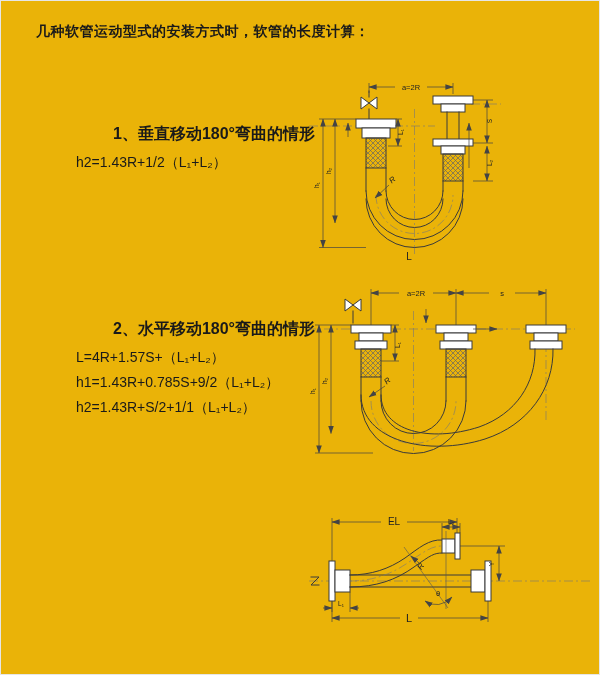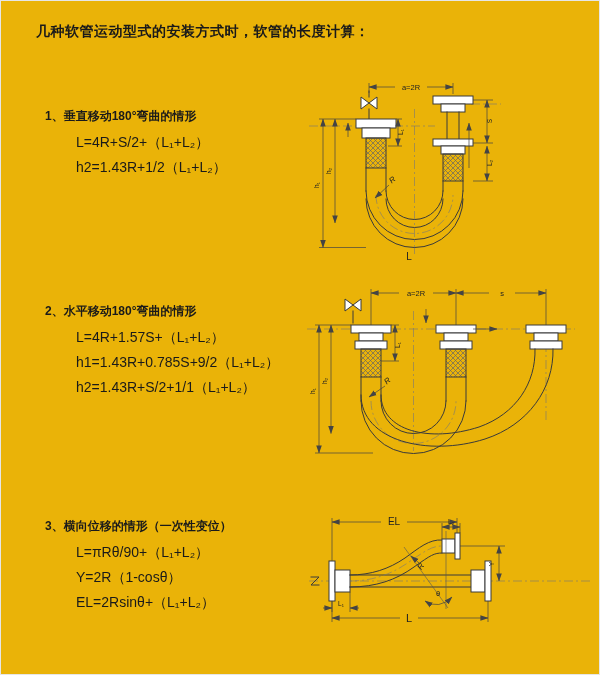--- a/index.html
+++ b/index.html
@@ -14,21 +14,21 @@
     border:1px solid #e6e6e6; box-sizing:border-box;
   }
   .title {
     position:absolute; left:35px; top:22px;
     font-size:14px; font-weight:bold; letter-spacing:.5px; white-space:nowrap;
   }
   .sec { position:absolute; left:44px; width:270px; }
   #sec1 { top:107px; }
   #sec2 { top:302px; }
   #sec3 { top:517px; }
-  .sec-heading { font-size:12px; font-weight:bold; margin:0 0 9px 0; white-space:nowrap; }
+  .sec-heading { font-size:16px; font-weight:bold; margin:16px 0 9px 0; white-space:nowrap;text-align:right; }
   .formula {
     font-size:14px; line-height:16px; margin:0 0 9px 31px; white-space:nowrap;
     font-weight:400;
   }
   .diagram { position:absolute; }
   #d1 { left:302px; top:72px; }
   #d2 { left:302px; top:282px; }
   #d3 { left:300px; top:505px; }
 
   
@@ -46,37 +46,30 @@
 </style>
 </head>
 <body>
 
 <div class="page">
 
   <div class="title">几种软管运动型式的安装方式时，软管的长度计算：</div>
 
   <section class="sec" id="sec1">
     <div class="sec-heading">1、垂直移动180°弯曲的情形</div>
-    <div class="formula">L=4R+S/2+（L₁+L₂）</div>
     <div class="formula">h2=1.43R+1/2（L₁+L₂）</div>
   </section>
 
   <section class="sec" id="sec2">
     <div class="sec-heading">2、水平移动180°弯曲的情形</div>
     <div class="formula">L=4R+1.57S+（L₁+L₂）</div>
     <div class="formula">h1=1.43R+0.785S+9/2（L₁+L₂）</div>
     <div class="formula">h2=1.43R+S/2+1/1（L₁+L₂）</div>
   </section>
 
-  <section class="sec" id="sec3">
-    <div class="sec-heading">3、横向位移的情形（一次性变位）</div>
-    <div class="formula">L=πRθ/90+（L₁+L₂）</div>
-    <div class="formula">Y=2R（1-cosθ）</div>
-    <div class="formula">EL=2Rsinθ+（L₁+L₂）</div>
-  </section>
 
   <div class="diagram" id="d1">
     <svg width="260" height="190" viewBox="0 0 260 190">
       <defs>
         <marker id="a1" viewBox="0 0 10 10" refX="9.5" refY="5" markerWidth="8" markerHeight="8" markerUnits="userSpaceOnUse" orient="auto-start-reverse">
           <path d="M0,1.5 L10,5 L0,8.5 z" fill="#444"></path>
         </marker>
         <pattern id="br1" width="5" height="5" patternUnits="userSpaceOnUse">
           <path d="M0,5 L5,0 M0,0 L5,5" stroke="#666" stroke-width="0.7"></path>
         </pattern>

